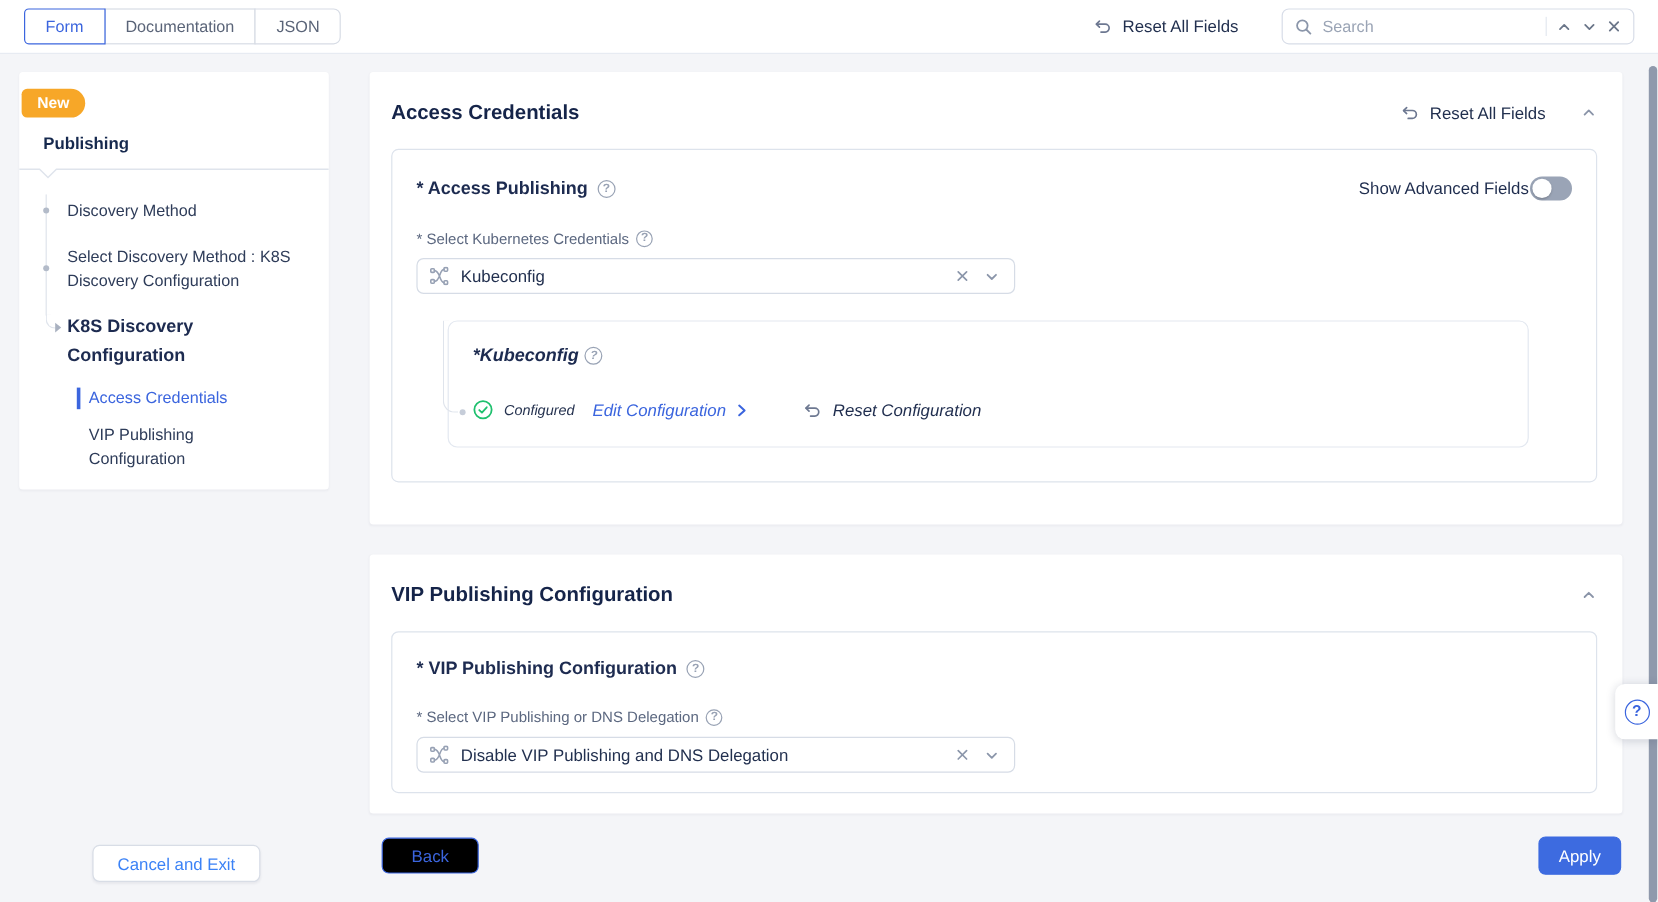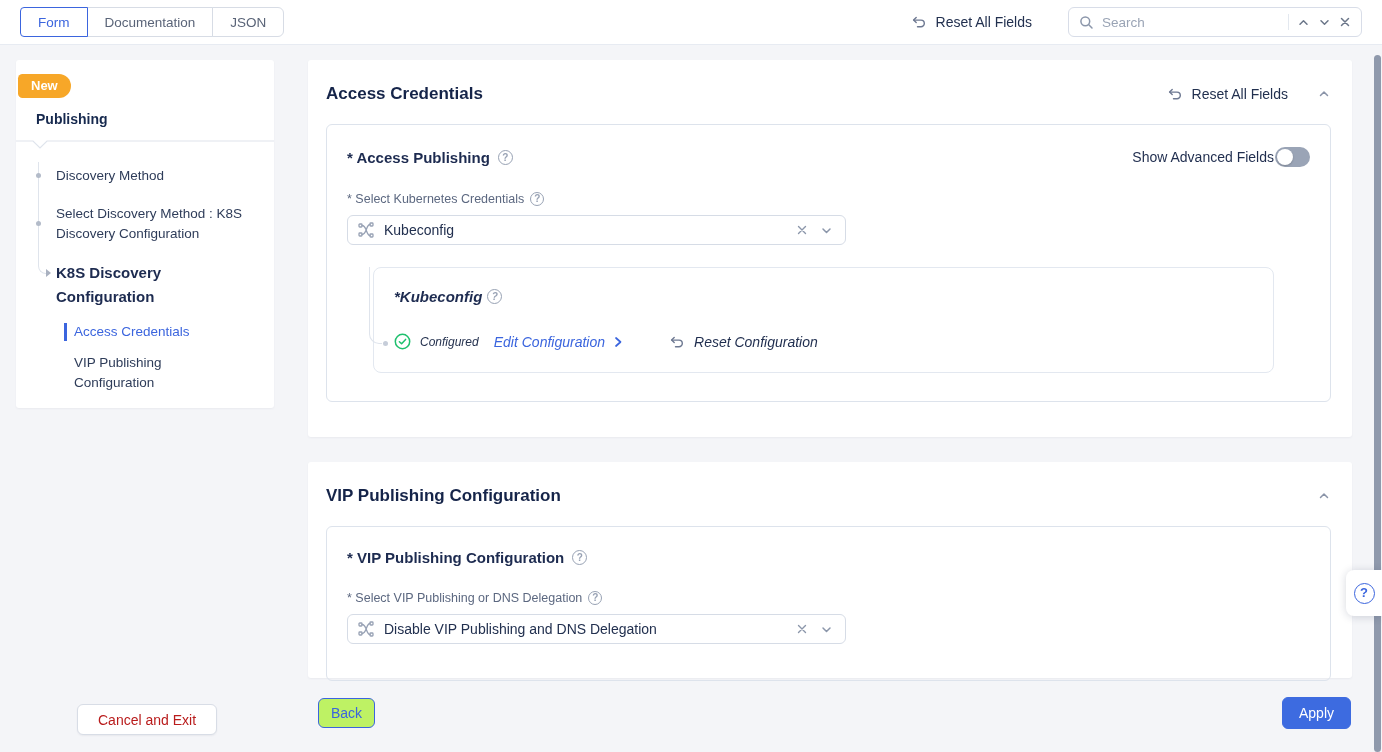--- a/index.html
+++ b/index.html
@@ -133,29 +133,29 @@
   .nested-title-row { display:flex; align-items:center; }
   .nested-title { font-size:15px; font-weight:bold; color:#1d2b50; }
   .nested-title-row .info-icon { margin-left:5px; }
   .status-row { margin-top:28px; display:flex; align-items:center; }
   .status-text { margin-left:9px; font-size:12px; color:#25324f; }
   .edit-link { margin-left:15px; font-size:14px; color:#3b65de; cursor:pointer; display:flex; align-items:center; gap:7px; }
   .reset-config { margin-left:45px; display:flex; align-items:center; gap:9px; font-size:14px; color:#1f2d4e; cursor:pointer; }
 
   .panel1 { height:377px; }
   .panel2 { margin-top:25px; height:216px; }
-  .panel2 .card { padding:22px 20px 36px; }
+  .panel2 .card { padding:22px 20px 16px; }
 
   .footer-row { margin-top:19px; display:flex; align-items:center; justify-content:space-between; padding:0 1px 0 10px; }
   .btn { font-family:"Liberation Sans", sans-serif; font-size:14px; border-radius:6px; cursor:pointer; }
-  .btn-back { height:30px; padding:0 12px; background:#bef264; border:1px solid #3b65de; color:#3b65de; }
+  .btn-back { height:30px; padding:0 24px; background:#000000; border:1px solid #3b65de; color:#3b65de; }
   .btn-apply { height:32px; padding:0 16px; background:#3d6be0; border:1px solid #3d6be0; color:#fff; }
   .btn-cancel {
     position:absolute; left:77px; top:704px; height:31px; padding:0 20px;
-    background:#fff; border:1px solid #d8dde6; color:#b91c1c;
+    background:#fff; border:1px solid #d8dde6; color:#3b82f6;
     box-shadow:0 1px 2px rgba(30,40,70,.06);
   }
 
   
   .scrollbar {
     position:absolute; right:1px; top:55px; bottom:0; width:7px;
     background:#8f99ac; border-radius:4px; z-index:6; cursor:pointer;
   }
   .help-widget {
     position:absolute; right:0; top:570px; width:36px; height:46px;

